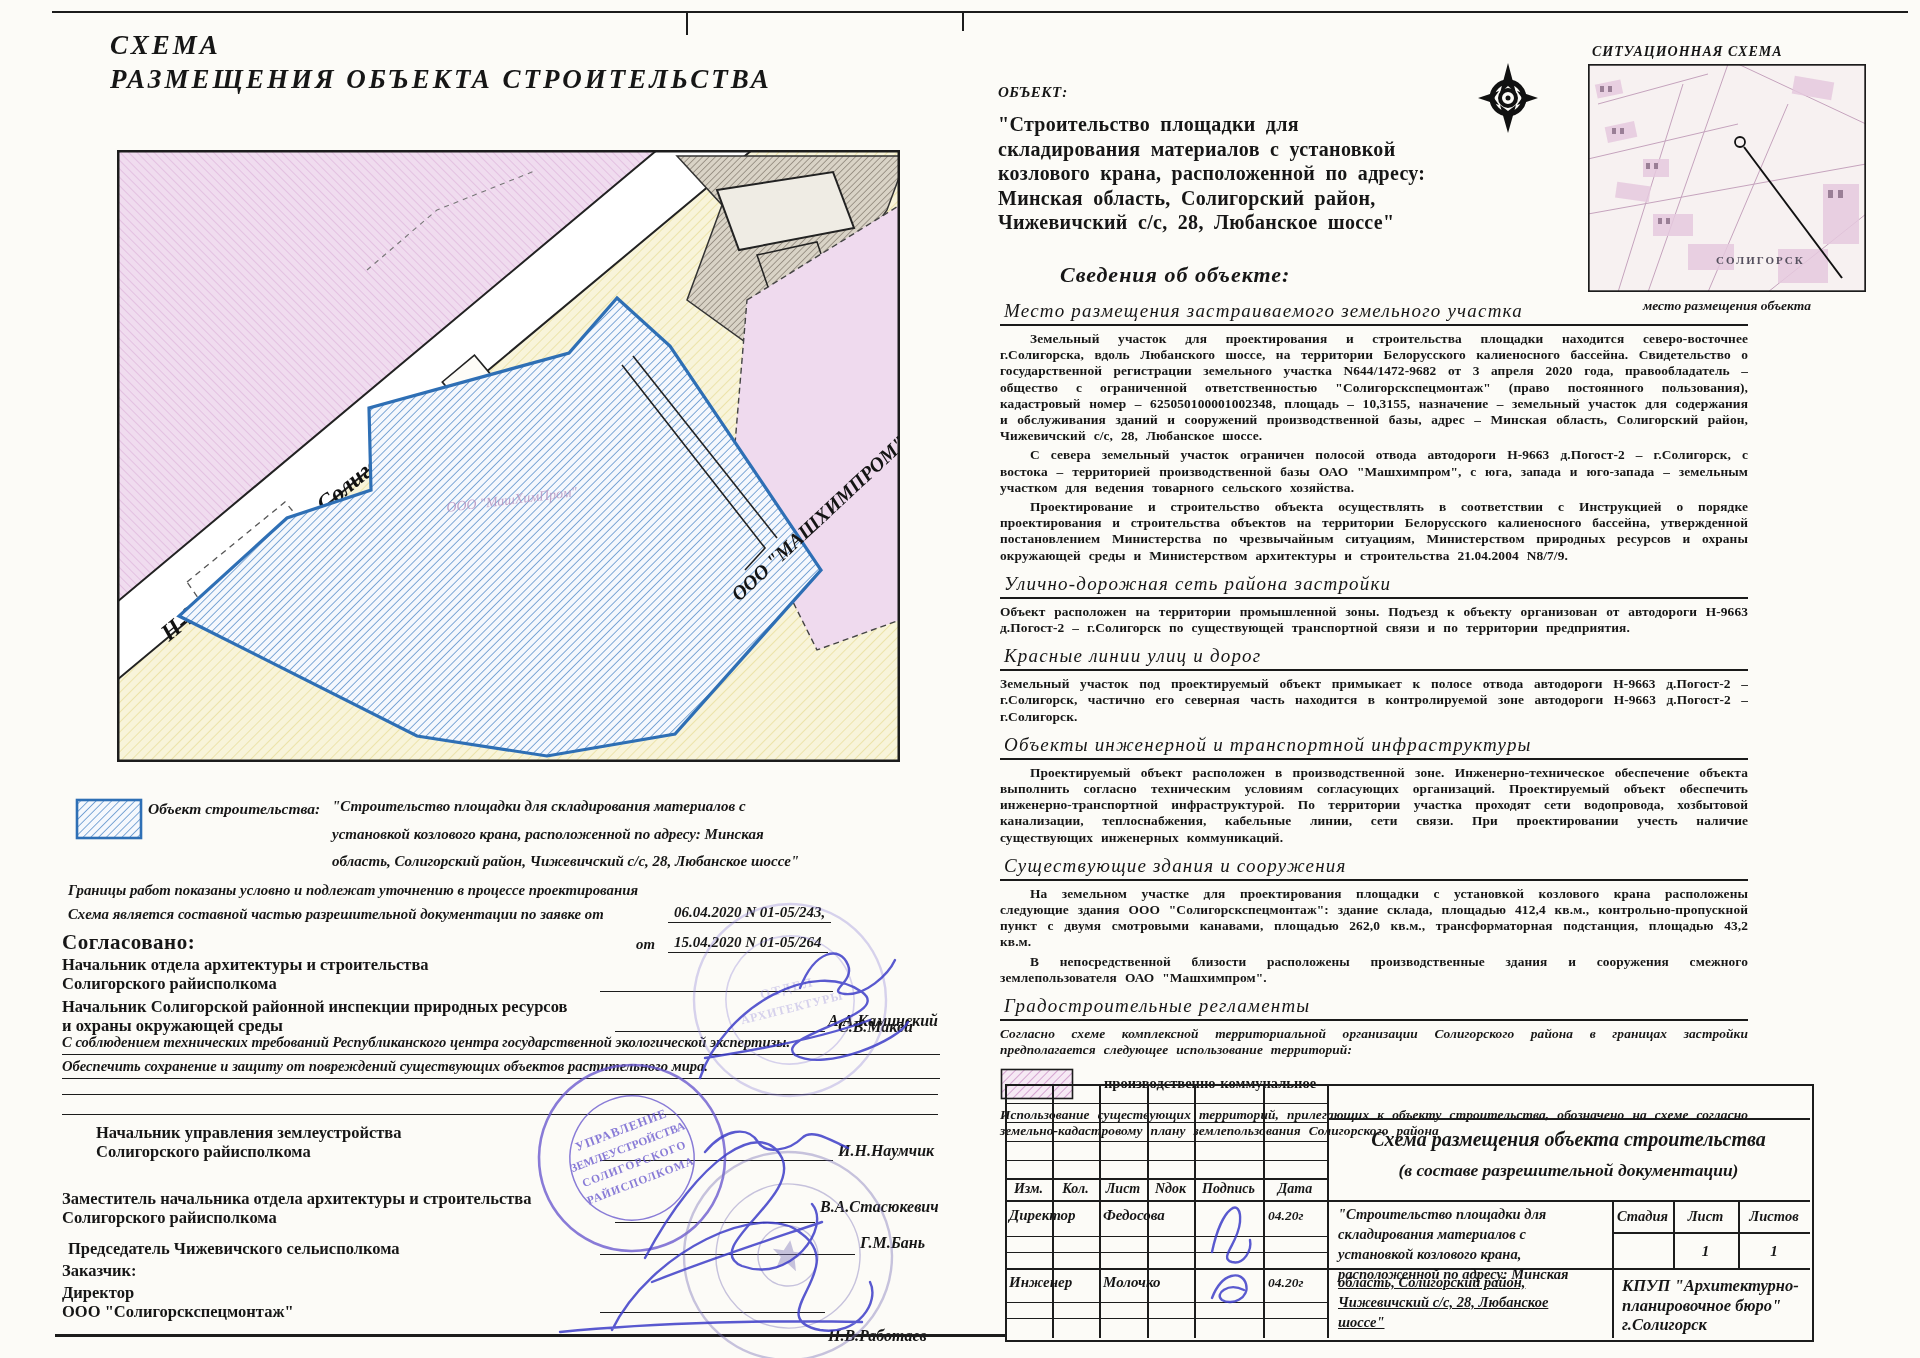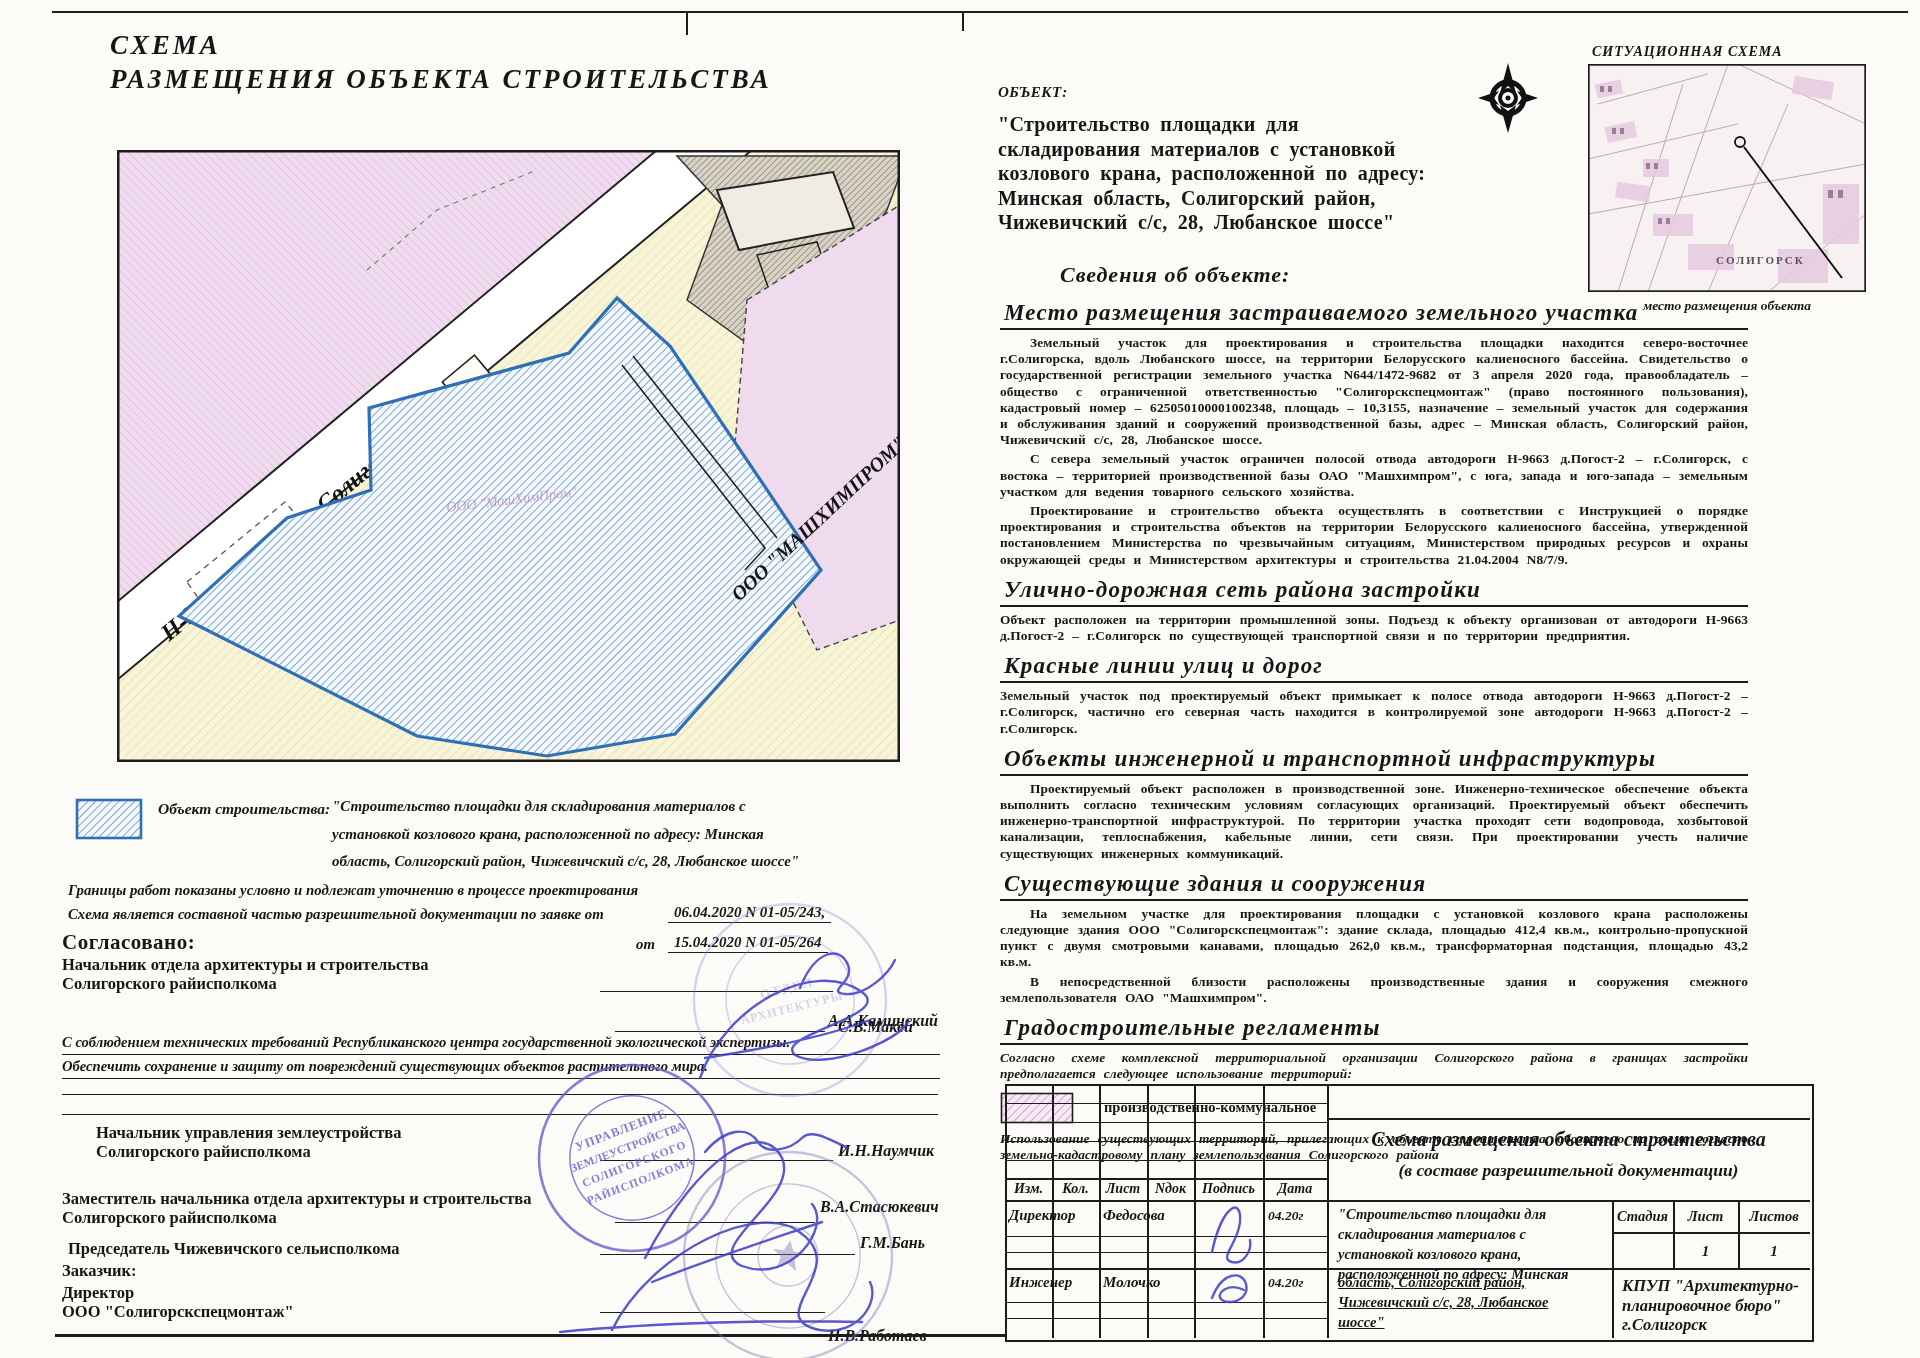--- a/index.html
+++ b/index.html
@@ -19,21 +19,21 @@
   .sig-line{position:absolute;border-top:1.7px solid #1c1c1c;}
   .date-val{font-weight:700;font-style:italic;font-size:15px;border-bottom:1.7px solid #1c1c1c;
             padding:0 6px 1px 6px;white-space:nowrap;}
   .u-note{font-weight:700;font-style:italic;font-size:14.6px;border-bottom:1.8px solid #1c1c1c;
           padding-bottom:3px;}
   
   .obj-label{font-weight:700;font-style:italic;font-size:15px;letter-spacing:.5px;}
   .r-title{font-weight:700;font-size:20px;line-height:24.5px;word-spacing:5px;letter-spacing:.3px;}
   .info-title{font-weight:700;font-style:italic;font-size:22px;letter-spacing:1px;}
   .r-body{left:1000px;top:300px;width:748px;}
-  .sec-heading{font-style:italic;font-weight:700;font-size:23px;letter-spacing:1.2px;
+  .sec-heading{font-style:italic;font-weight:400;font-size:19px;letter-spacing:1.2px;
                border-bottom:2px solid #1a1a1a;padding:0 0 2px 4px;margin:9px 0 5px 0;}
   .sec-heading:first-child{margin-top:0;}
   p.body{margin:0 0 3px 0;font-weight:700;font-size:13.4px;line-height:16.2px;
          text-align:justify;word-spacing:4.5px;letter-spacing:.1px;}
   p.body.ind{text-indent:30px;}
   p.body.ital{font-style:italic;}
   .swatch-row{display:flex;align-items:center;margin:9px 0 7px 0;}
   .swatch-label{font-weight:700;font-size:14.5px;margin-left:30px;}
   
   .sit-title{font-weight:700;font-style:italic;font-size:14px;letter-spacing:1px;}
@@ -114,21 +114,21 @@
 
   <svg class="abs" style="left:75px;top:798px;" width="68" height="42">
     <defs>
       <pattern id="hb2" width="5.5" height="5.5" patternTransform="rotate(45)" patternUnits="userSpaceOnUse">
         <rect width="5.5" height="5.5" fill="#f5f8fd"></rect>
           <line x1="0" y1="0" x2="0" y2="5.5" stroke="#4c86c6" stroke-width="1.4"></line>
       </pattern>
     </defs>
     <rect x="2" y="2" width="64" height="38" fill="url(#hb2)" stroke="#2e6fb5" stroke-width="2.6"></rect>
   </svg>
-  <div class="abs legend-label" style="left:158px;top:800px;">Объект строительства:</div>
+  <div class="abs legend-label" style="left:148px;top:800px;">Объект строительства:</div>
   <div class="abs legend-text" style="left:332px;top:793px;width:490px;">
     <div>"Строительство площадки для складирования материалов с</div>
     <div>установкой козлового крана, расположенной по адресу: Минская</div>
     <div>область, Солигорский район, Чижевичский с/с, 28, Любанское шоссе"</div>
   </div>
 
   <div class="abs lnote" style="left:68px;top:882px;">Границы работ показаны условно и подлежат уточнению в процессе проектирования</div>
   <div class="abs lnote" style="left:68px;top:906px;">Схема является составной частью разрешительной документации по заявке от</div>
   <div class="abs date-val" style="left:668px;top:904px;">06.04.2020 N 01-05/243,</div>
   <div class="abs lnote" style="left:636px;top:936px;">от</div>
@@ -136,20 +136,24 @@
 
   <div class="abs agreed" style="left:62px;top:930px;">Согласовано:</div>
 
   <div class="abs role" style="left:62px;top:956px;width:545px;">
     <div>Начальник отдела архитектуры и строительства</div>
     <div>Солигорского райисполкома</div>
   </div>
   <div class="sig-line" style="left:600px;top:991px;width:233px;"></div>
   <div class="abs sig-name" style="left:838px;top:974px;margin-top:44px;">С.В.Макей</div>
 
+  <div class="abs role" style="left:62px;top:998px;width:600px;">
+    <div>Начальник Солигорской районной инспекции природных ресурсов</div>
+    <div>и охраны окружающей среды</div>
+  </div>
   <div class="sig-line" style="left:615px;top:1031px;width:210px;"></div>
   <div class="abs sig-name" style="left:828px;top:1012px;">А.А.Каминский</div>
 
   <div class="abs u-note" style="left:62px;top:1034px;width:878px;">С соблюдением технических требований Республиканского центра государственной экологической экспертизы.</div>
   <div class="abs u-note" style="left:62px;top:1058px;width:878px;">Обеспечить сохранение и защиту от повреждений существующих объектов растительного мира.</div>
   <div class="sig-line" style="left:62px;top:1094px;width:876px;"></div>
   <div class="sig-line" style="left:62px;top:1114px;width:876px;"></div>
 
   <div class="abs role" style="left:62px;top:1124px;width:545px;margin-left:34px;">
     <div>Начальник управления землеустройства</div>

